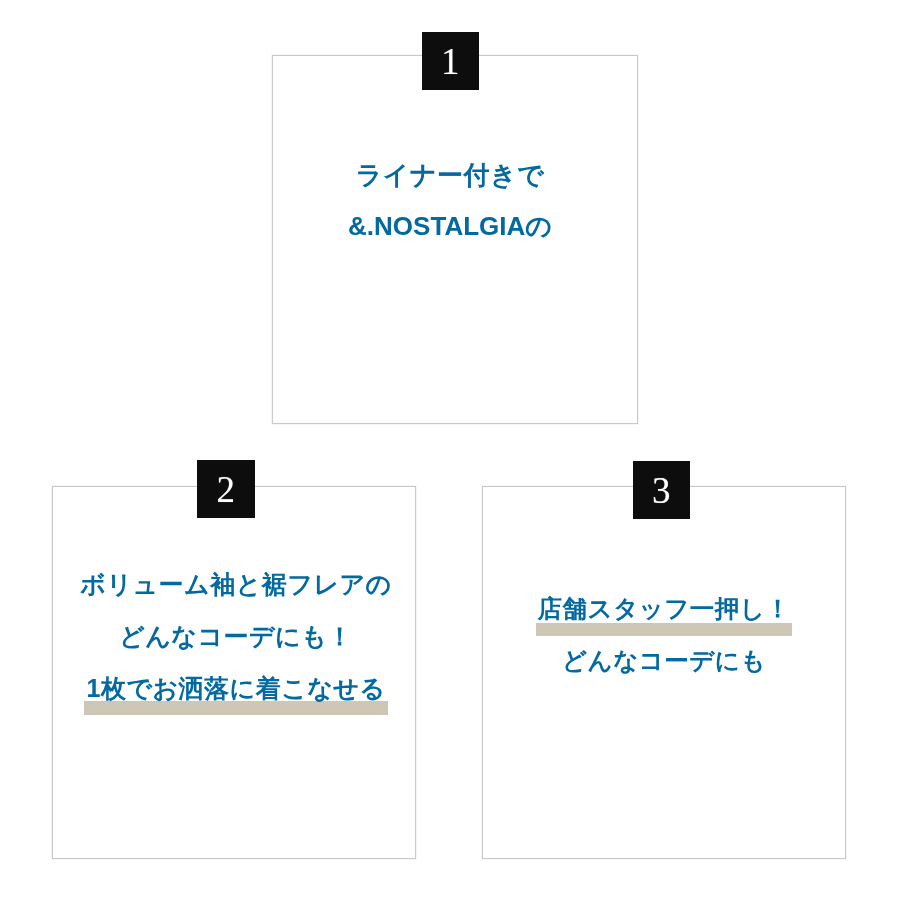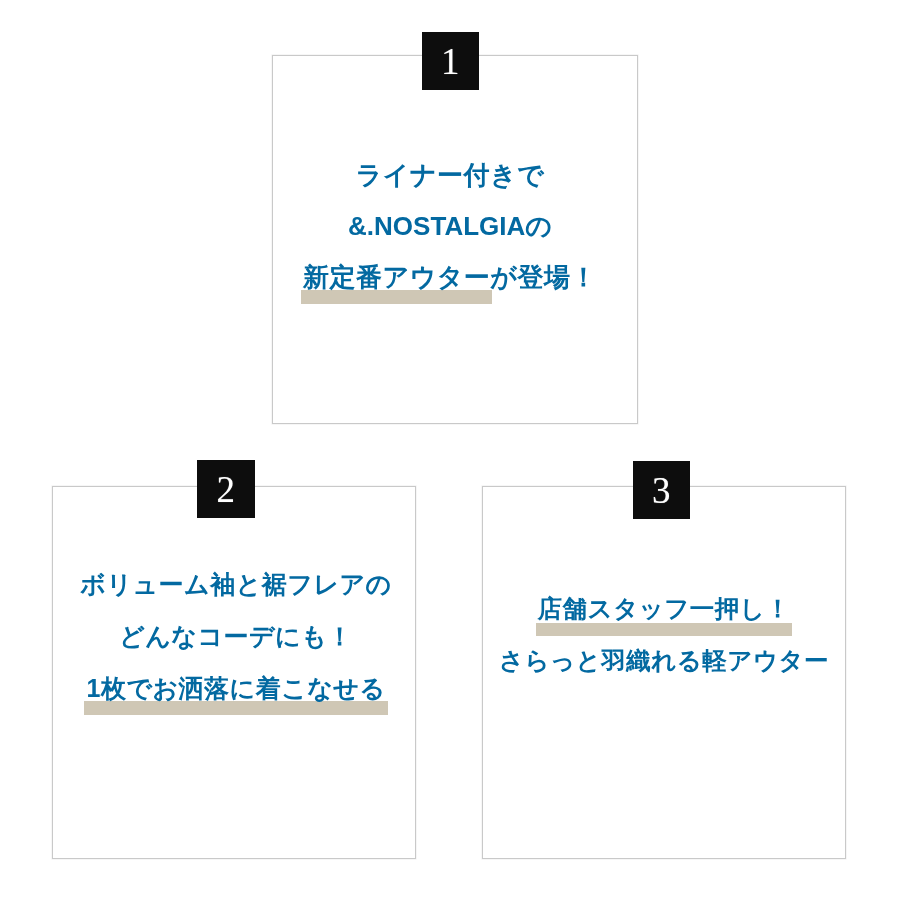--- a/index.html
+++ b/index.html
@@ -131,23 +131,20 @@
 
     <span class="tline">
       <span class="seg">ライナー付きで</span>
     </span>
 
 
     <span class="tline latin">
       <span class="seg">&amp;.NOSTALGIAの</span>
     </span>
 
-    <span class="tline">
-      <span class="seg hl">新定番アウター</span><span class="seg">が登場！</span>
-    </span>
 
   </div>
 
   <div class="panel panel-2"></div>
   <div class="badge badge-2">2</div>
   <div class="panel-text p2-text" style="left:52px; right:auto; width:368px;">
 
     <span class="tline">
       <span class="seg">ボリューム袖と裾フレアの</span>
     </span>
@@ -165,20 +162,20 @@
   </div>
 
   <div class="panel panel-3"></div>
   <div class="badge badge-3">3</div>
   <div class="panel-text p3-text" style="left:482px; right:auto; width:364px;font-family:Liberation Serif, serif;">
 
     <span class="tline">
       <span class="seg hl">店舗スタッフ一押し！</span>
     </span>
 
+    <span class="tline">
+      <span class="seg">どんなコーデにも</span>
+    </span>
 
-    <span class="tline">
-      <span class="seg">さらっと羽織れる軽アウター</span>
-    </span>
 
   </div>
 
 </div>
 
 </body></html>

